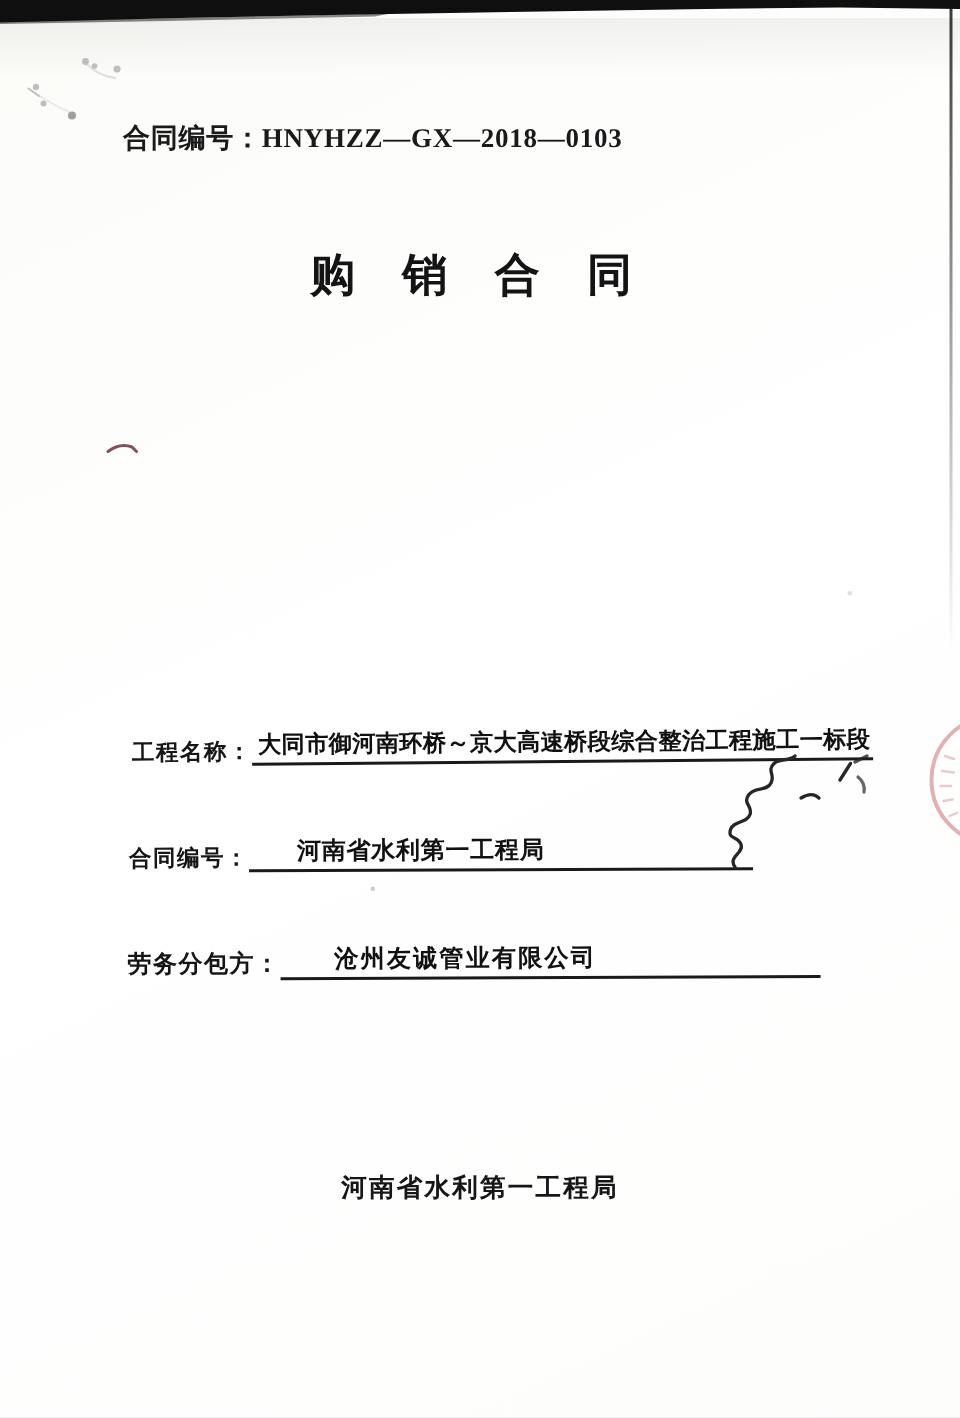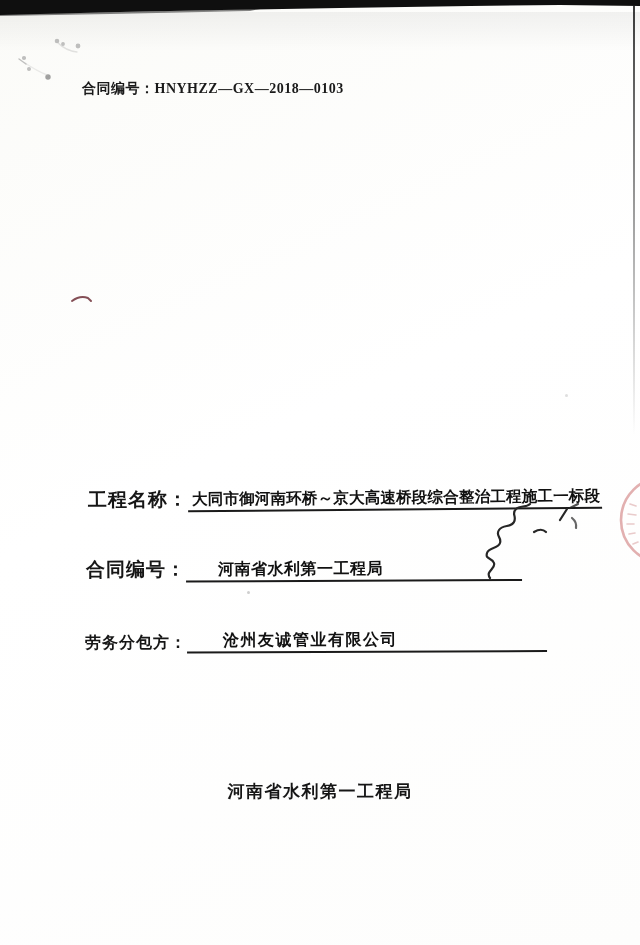--- a/index.html
+++ b/index.html
@@ -19,34 +19,34 @@
     left:633px;top:5px;width:2px;height:430px;
     background:linear-gradient(to bottom,rgba(25,25,25,.85) 0%,rgba(25,25,25,.45) 45%,rgba(25,25,25,0) 100%);
   }
   #top-shadow{
     left:0;top:12px;width:640px;height:40px;
     background:linear-gradient(to bottom,rgba(0,0,0,.05),rgba(0,0,0,0));
   }
   
   #contract-line{
     left:82px;top:80px;
-    font-size:14px;font-weight:bold;letter-spacing:.5px;
+    font-size:18px;font-weight:bold;letter-spacing:.5px;
     white-space:nowrap;color:#1a1a1a;
   }
   
   #doc-title{
     left:0;top:163px;width:640px;
     text-align:center;
     font-size:30px;font-weight:bold;
     letter-spacing:12px;
     color:#141414;
   }
   
   .field-row{white-space:nowrap;font-weight:bold;}
-  .field-label{font-size:19px;color:#161616;letter-spacing:1px;}
+  .field-label{font-size:15px;color:#161616;letter-spacing:1px;}
   .field-value{
     display:inline-block;
     font-size:15.5px;color:#111;
     border-bottom:2px solid #1a1a1a;
     line-height:1.45;
     vertical-align:bottom;
   }
   #field-project{left:88px;top:485px;transform:rotate(-0.5deg);}
   #field-project .field-value{min-width:375px;padding:0 2px 0 4px;letter-spacing:0.2px;}
   #field-contractor{left:86px;top:556px;transform:rotate(-0.25deg);}
@@ -88,20 +88,21 @@
       <circle cx="14" cy="36" r="1.3"></circle>
       <circle cx="33" cy="44" r="2" fill="#555" stroke="#555"></circle>
       <path d="M10,30 q12,8 22,12" fill="none" opacity=".3"></path>
     </g>
   </svg>
 
   <div id="contract-line" class="abs">
     <span>合同编号：</span><span>HNYHZZ—GX—2018—0103</span>
   </div>
 
+  <div id="doc-title" class="abs">购 销 合 同</div>
 
   <svg class="abs" style="left:68px;top:290px;" width="30" height="18" viewBox="0 0 30 18">
     <path d="M4,11 Q12,5 20,8 l3,3" fill="none" stroke="#6e3038" stroke-width="2" stroke-linecap="round" opacity=".85"></path>
   </svg>
 
   <div id="field-project" class="abs field-row">
     <span class="field-label">工程名称：</span><span class="field-value">大同市御河南环桥～京大高速桥段综合整治工程施工一标段</span>
   </div>
 
   <div id="field-contractor" class="abs field-row">

